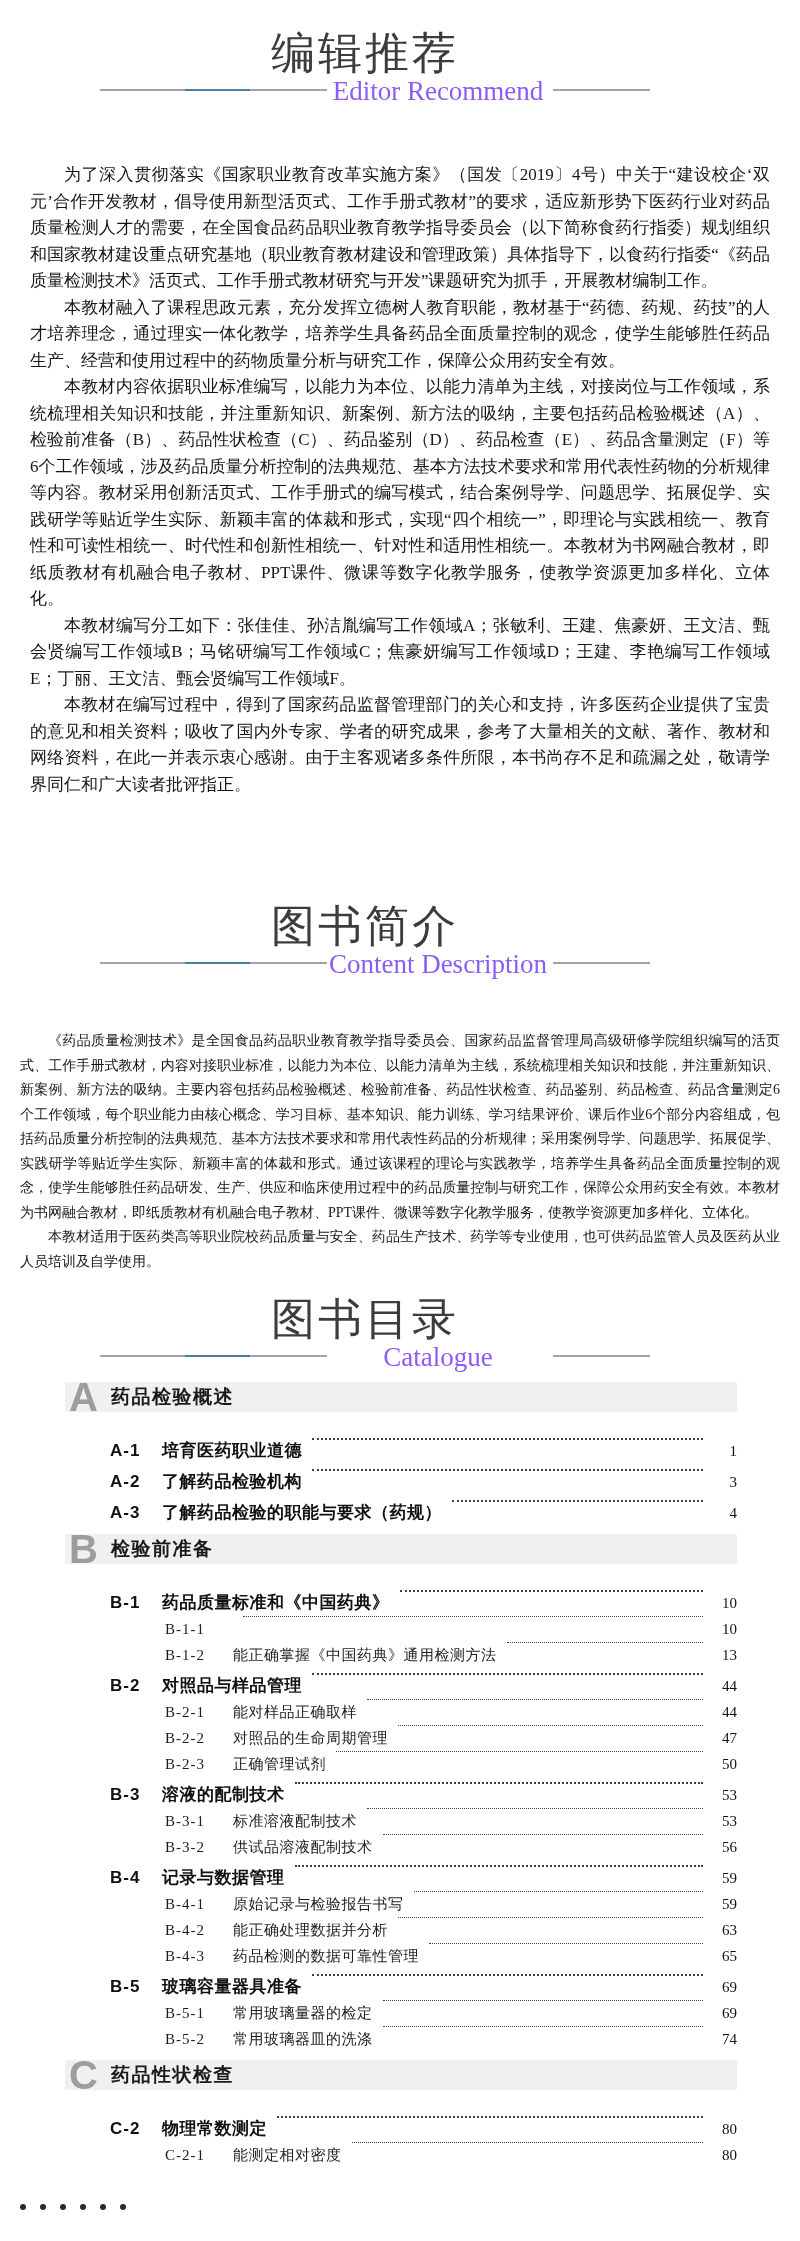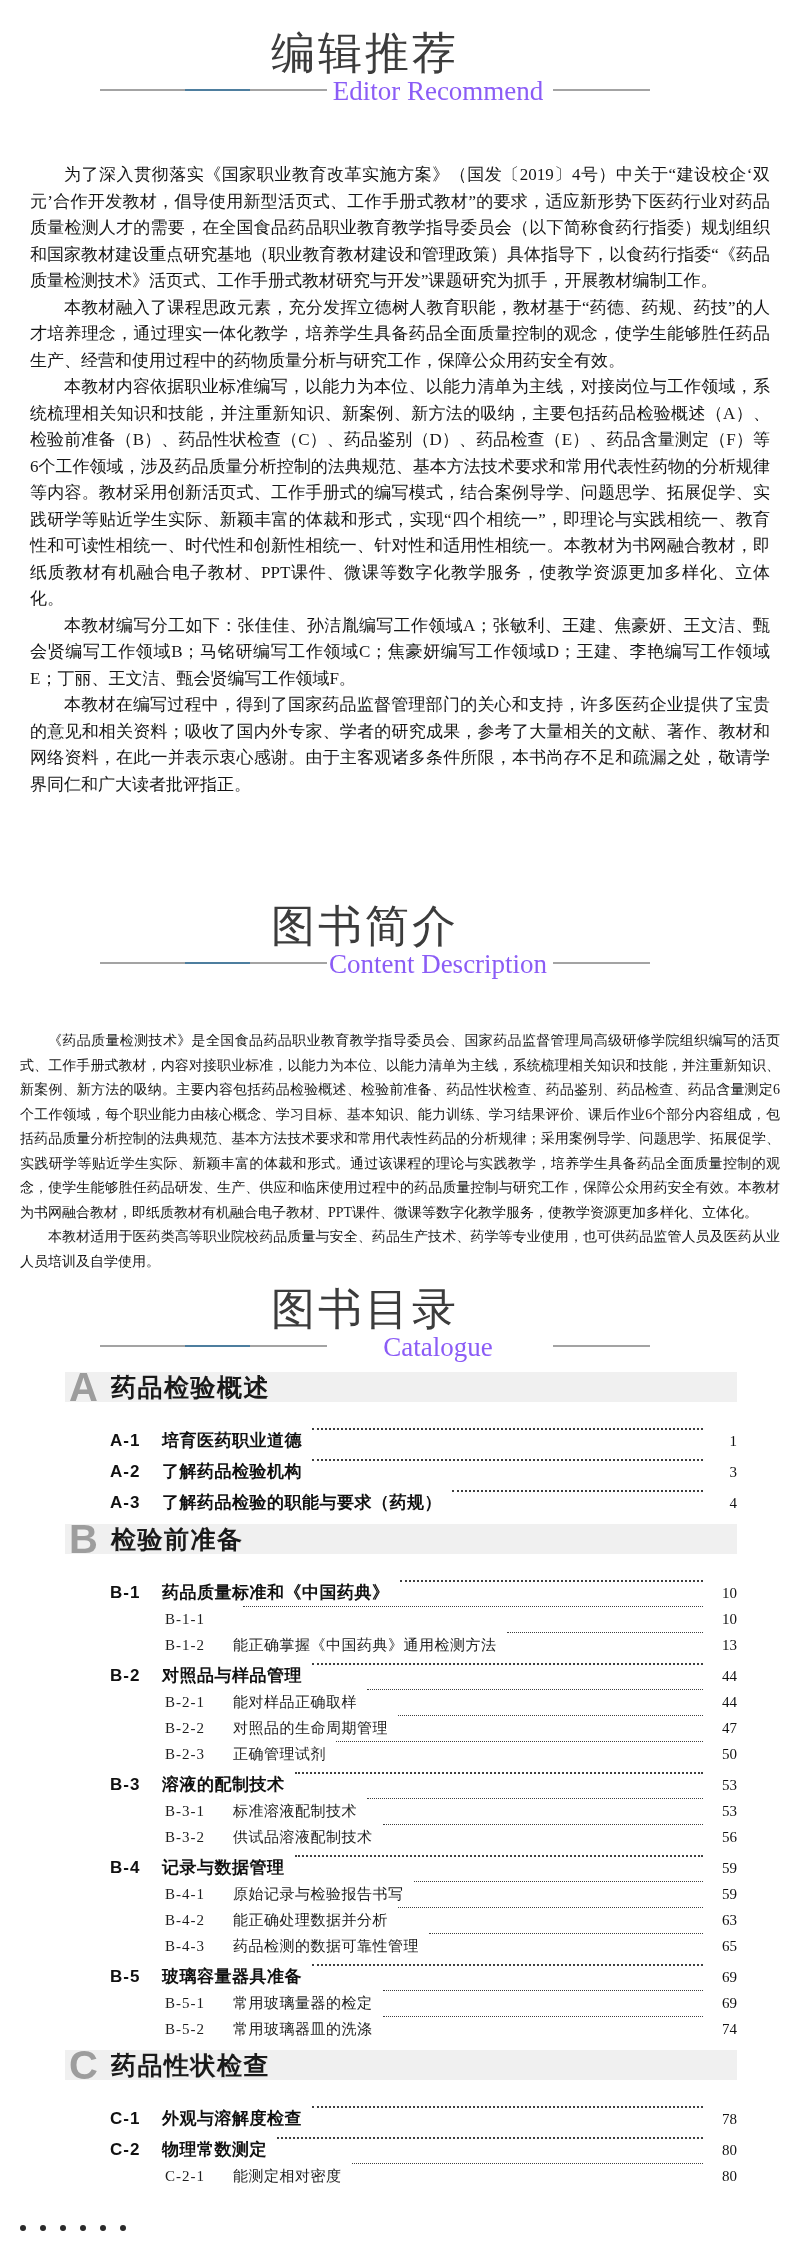--- a/index.html
+++ b/index.html
@@ -26,38 +26,38 @@
   .sh-line-accent { position:absolute; top:59px; left:185px; width:65px; height:2px; background:#4e7e9e; }
 
   
   .prose { text-align:justify; font-family:"Liberation Serif", serif; color:#161616; }
   .prose .para { text-indent:2em; margin:0; }
   .editor-text { margin:54px 30px 0 30px; font-size:17px; line-height:26.5px; }
   .intro-text  { margin:48px 20px 0 20px; font-size:14px; line-height:24.5px; }
 
   .h1 { margin-top:30px; }
   .h2 { margin-top:105px; }
-  .h3 { margin-top:12px; }
+  .h3 { margin-top:22px; }
 
   
   .catalogue { margin:8px 63px 0 65px; }
   .toc-band {
     position:relative; height:30px; background:#f0f0f0;
     display:flex; align-items:center; padding-left:46px;
     margin-top:8px; margin-bottom:26px;
   }
   .toc-band:first-child { margin-top:0; }
   .band-letter {
     position:absolute; left:4px; top:-7px;
     font-family:"Liberation Sans", sans-serif; font-weight:bold;
     font-size:40px; line-height:44px; color:#9d9d9d;
   }
   .band-title {
     font-family:"Liberation Sans", sans-serif; font-weight:bold;
-    font-size:25px; color:#1a1a1a; letter-spacing:1.5px;
+    font-size:19px; color:#1a1a1a; letter-spacing:1.5px;
   }
   .toc-row { display:flex; align-items:flex-start; line-height:26px; }
   .toc-row.lvl1 {
     padding-left:45px; margin-top:5px;
     font-family:"Liberation Sans", sans-serif; font-weight:bold; font-size:17px; color:#111;
   }
   .toc-row.lvl2 {
     padding-left:100px;
     font-family:"Liberation Serif", serif; font-size:15px; color:#1d1d1d;
   }
@@ -247,26 +247,20 @@
         <span class="toc-no">B-5-2</span>
         <span class="toc-title">常用玻璃器皿的洗涤</span>
         <span class="toc-dots"></span>
         <span class="toc-page">74</span>
       </div>
       <div class="toc-band">
         <span class="band-letter">C</span>
         <span class="band-title">药品性状检查</span>
       </div>
       <div class="toc-row lvl1">
-        <span class="toc-no">C-1</span>
-        <span class="toc-title">外观与溶解度检查</span>
-        <span class="toc-dots"></span>
-        <span class="toc-page">78</span>
-      </div>
-      <div class="toc-row lvl1">
         <span class="toc-no">C-2</span>
         <span class="toc-title">物理常数测定</span>
         <span class="toc-dots"></span>
         <span class="toc-page">80</span>
       </div>
       <div class="toc-row lvl2">
         <span class="toc-no">C-2-1</span>
         <span class="toc-title">能测定相对密度</span>
         <span class="toc-dots"></span>
         <span class="toc-page">80</span>

